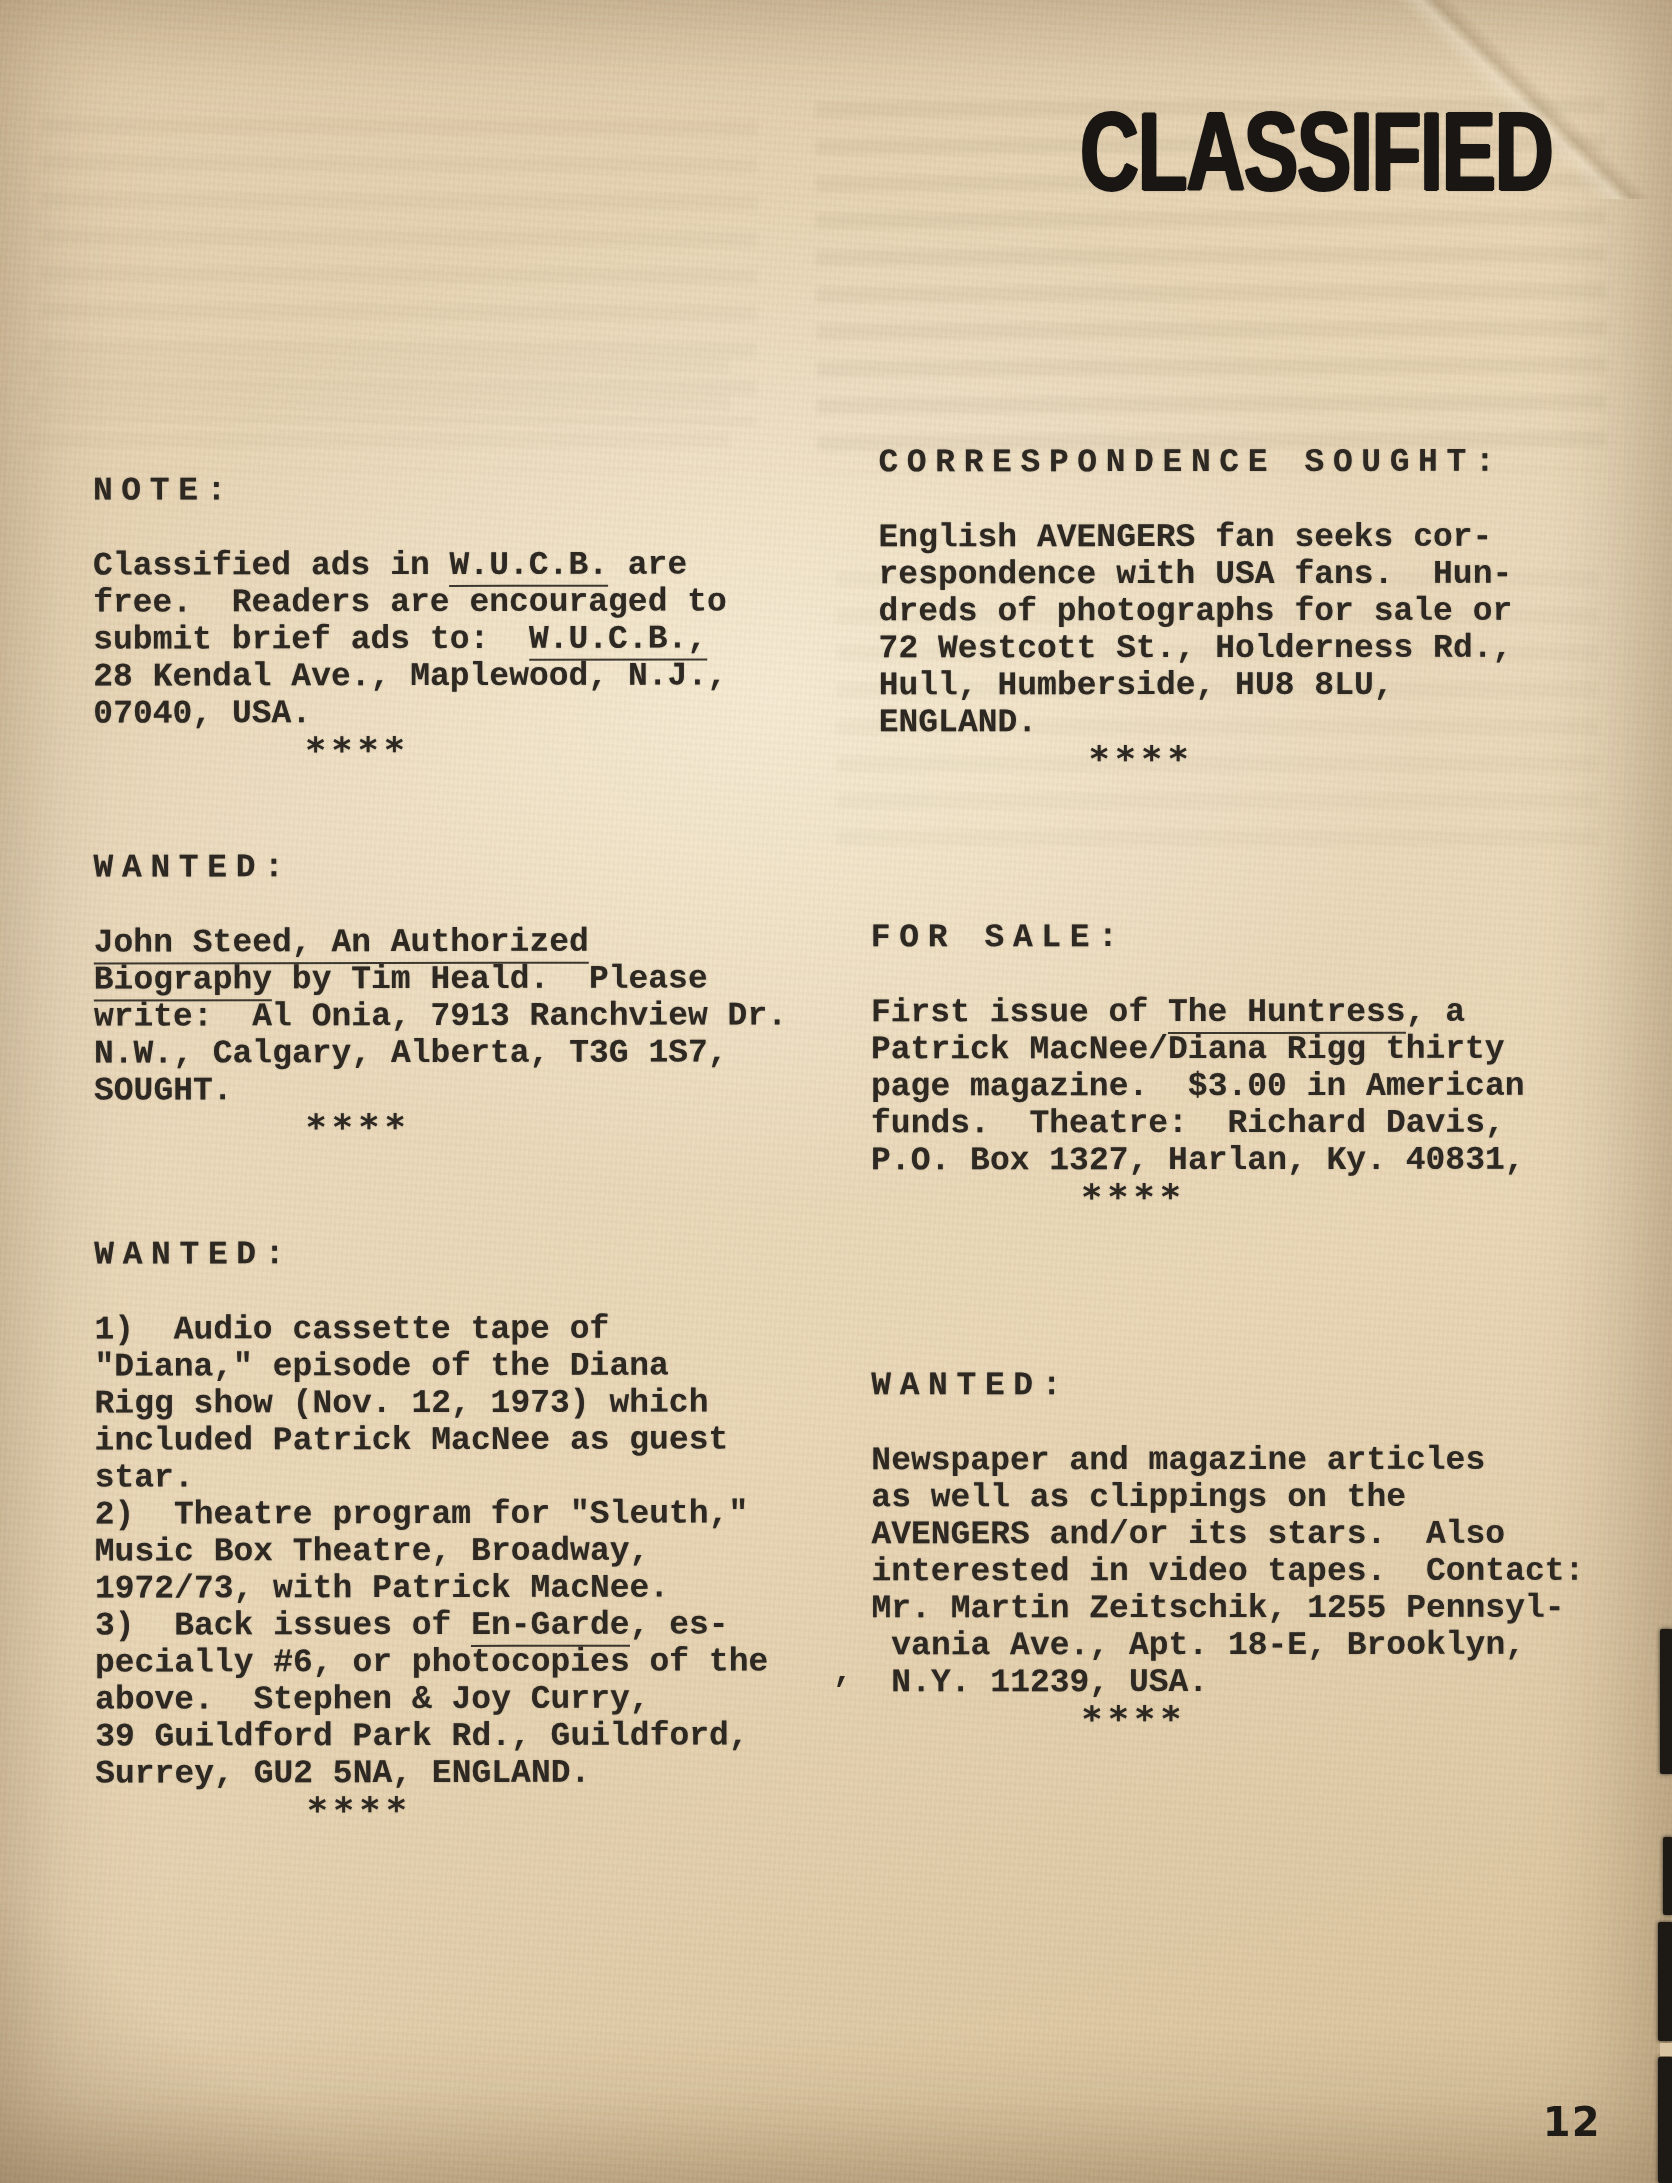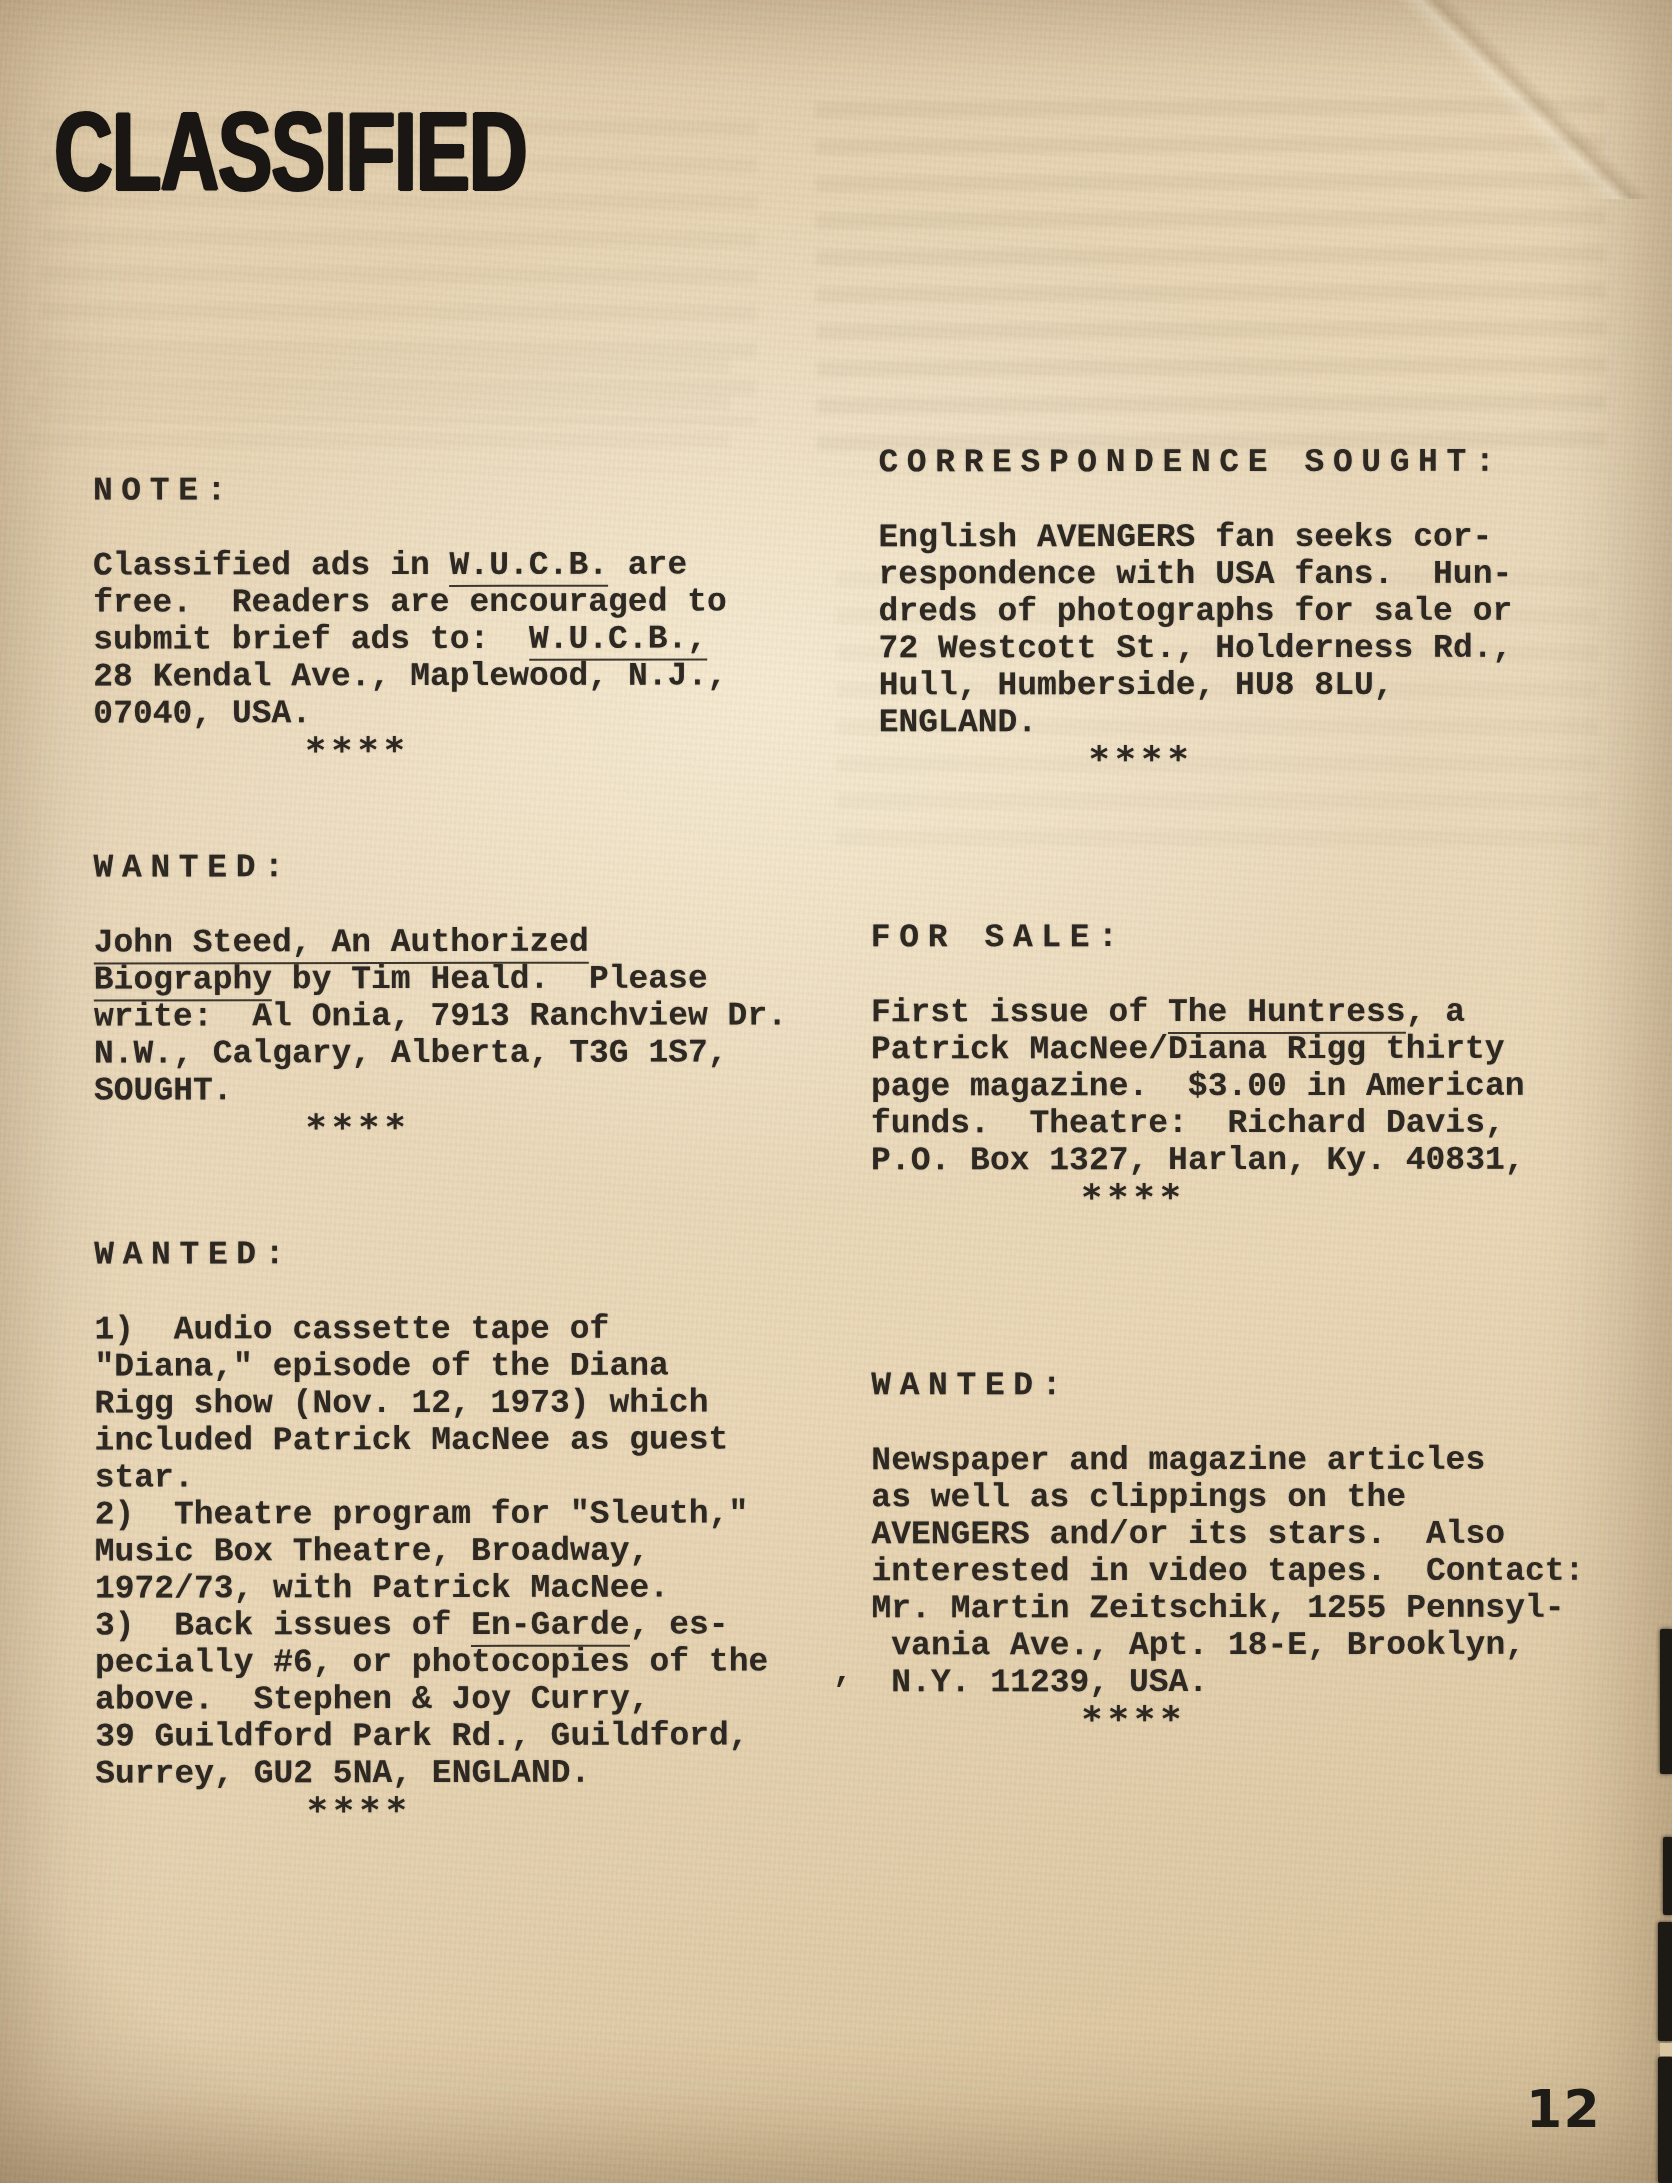--- a/index.html
+++ b/index.html
@@ -28,21 +28,21 @@
   .ghost-1{left:816px;top:100px;width:790px;height:372px;opacity:.55;transform:rotate(-.3deg);}
   .ghost-2{left:40px;top:119px;width:717px;height:305px;opacity:.35;transform:rotate(.2deg);}
   .ghost-3{left:836px;top:571px;width:763px;height:285px;opacity:.28;}
   .ghost-4{left:26.5px;top:358px;width:703px;height:113px;opacity:.3;}
   .crease{position:absolute;pointer-events:none;}
   .crease-tr{right:0;top:0;width:279px;height:199px;
     background:linear-gradient(225deg, rgba(0,0,0,0) 46%, rgba(110,85,55,0.20) 50%, rgba(255,250,235,0.25) 53%, rgba(0,0,0,0) 58%);}
   .crease-bl{left:0;bottom:0;width:345px;height:279px;
     background:linear-gradient(38deg, rgba(110,85,55,0.22), rgba(110,85,55,0) 55%);}
 
-  .title-wrap{position:absolute;top:97px;left:0;width:100%;text-align:left;}
+  .title-wrap{position:absolute;top:97px;left:0;width:100%;text-align:right;}
   .title{
     display:inline-block;
     font-family:"Liberation Sans", sans-serif;
     font-weight:bold;font-size:111px;line-height:1;
     letter-spacing:-1.3px;color:#191613;
     transform:translateX(-33px) scaleX(0.73);
     text-shadow:2px 0 currentColor,-2px 0 currentColor,0 1.3px currentColor,0 -1.3px currentColor,0 0 2.7px rgba(25,22,19,.5);
   }
 
   .col{position:absolute;top:0;height:100%;}
@@ -69,23 +69,23 @@
 
   
   [data-name="section-note"]{top:472px;}
   [data-name="section-wanted-books"]{top:849px;}
   [data-name="section-wanted-tapes"]{top:1236px;}
   [data-name="section-correspondence"]{top:444px;margin-left:8px;}
   [data-name="section-for-sale"]{top:919px;}
   [data-name="section-wanted-articles"]{top:1367px;}
 
   .page-number{
-    position:absolute;right:72px;bottom:44px;
+    position:absolute;right:72px;bottom:38px;
     font-family:"DejaVu Sans", sans-serif;font-weight:bold;
-    font-size:52px;color:#1f1c18;letter-spacing:1.3px;margin-left:40px;
+    font-size:40px;color:#1f1c18;letter-spacing:1.3px;margin-left:40px;
   }
   .stray-comma{
     position:absolute;left:833px;top:1654px;
     font-size:33px;font-weight:bold;color:#2d2822;
   }
   .edge-strip{position:absolute;background:#1d1a16;border-radius:2px;
     box-shadow:0 0 4px rgba(20,17,14,.8);}
   .strip-1{left:1660px;top:1629px;width:12.6px;height:145px;}
   .strip-2{left:1663px;top:1837px;width:10px;height:78px;}
   .strip-3{left:1658px;top:1922px;width:14.6px;height:119px;}

